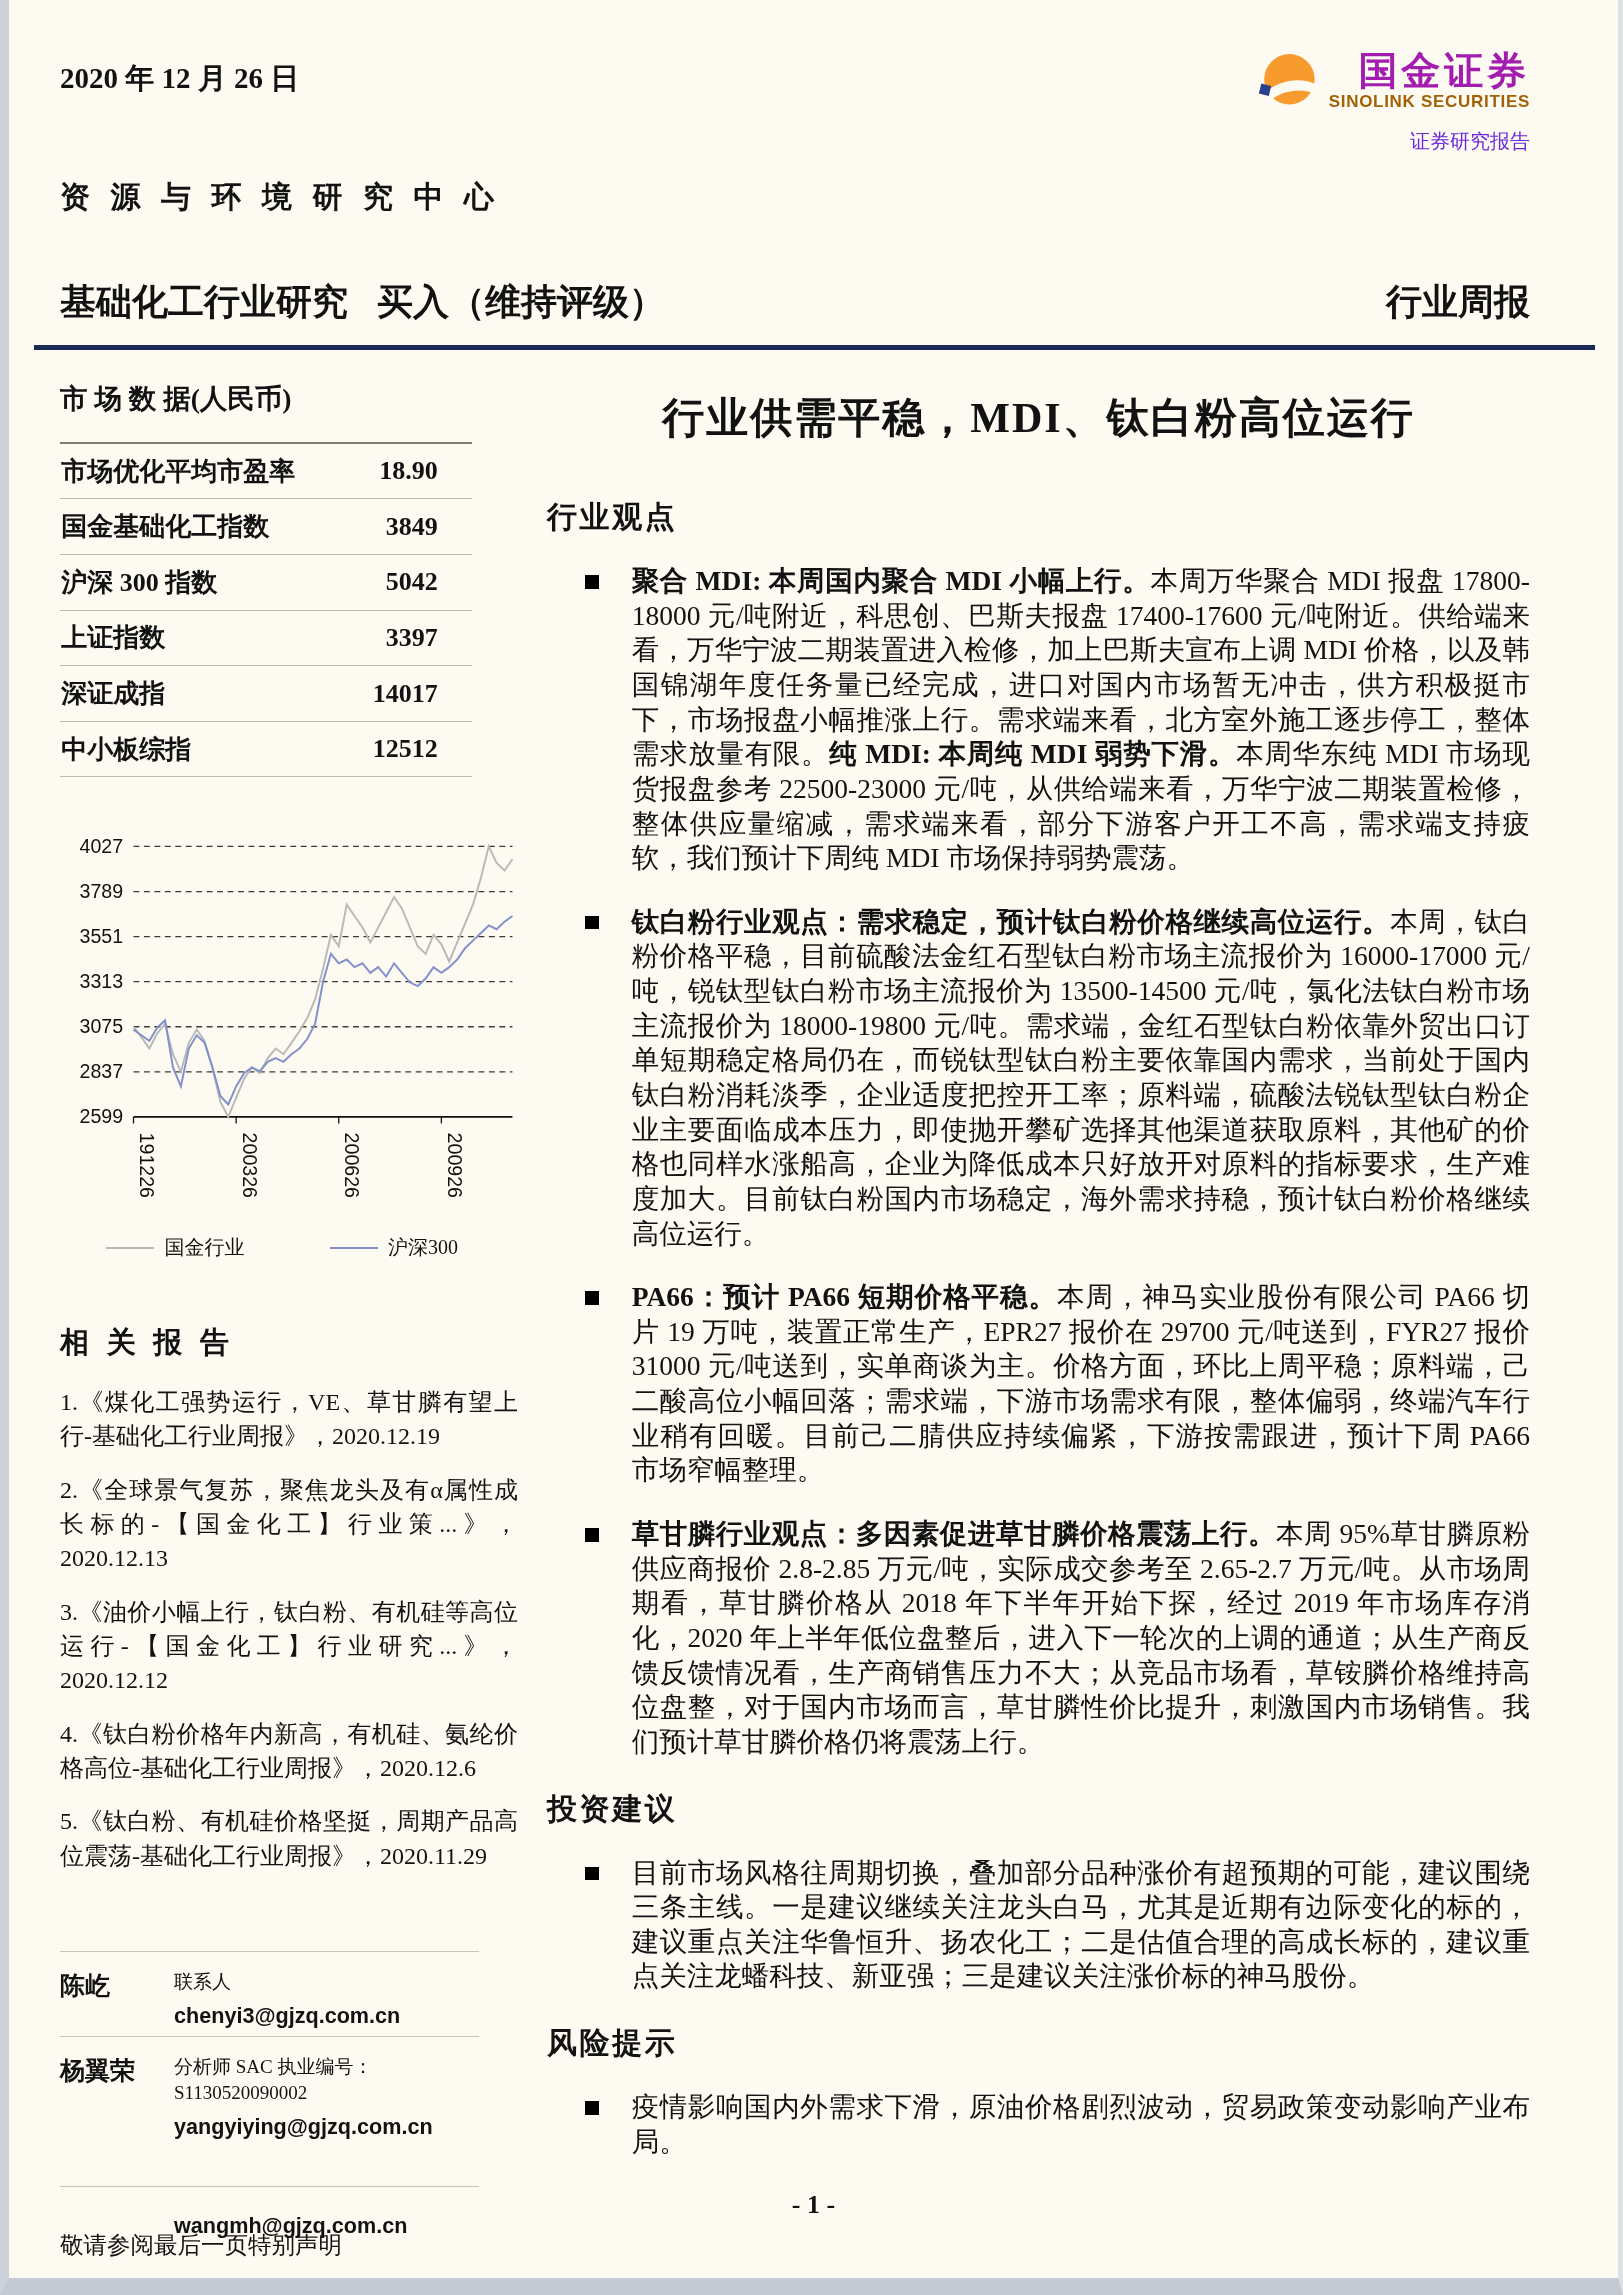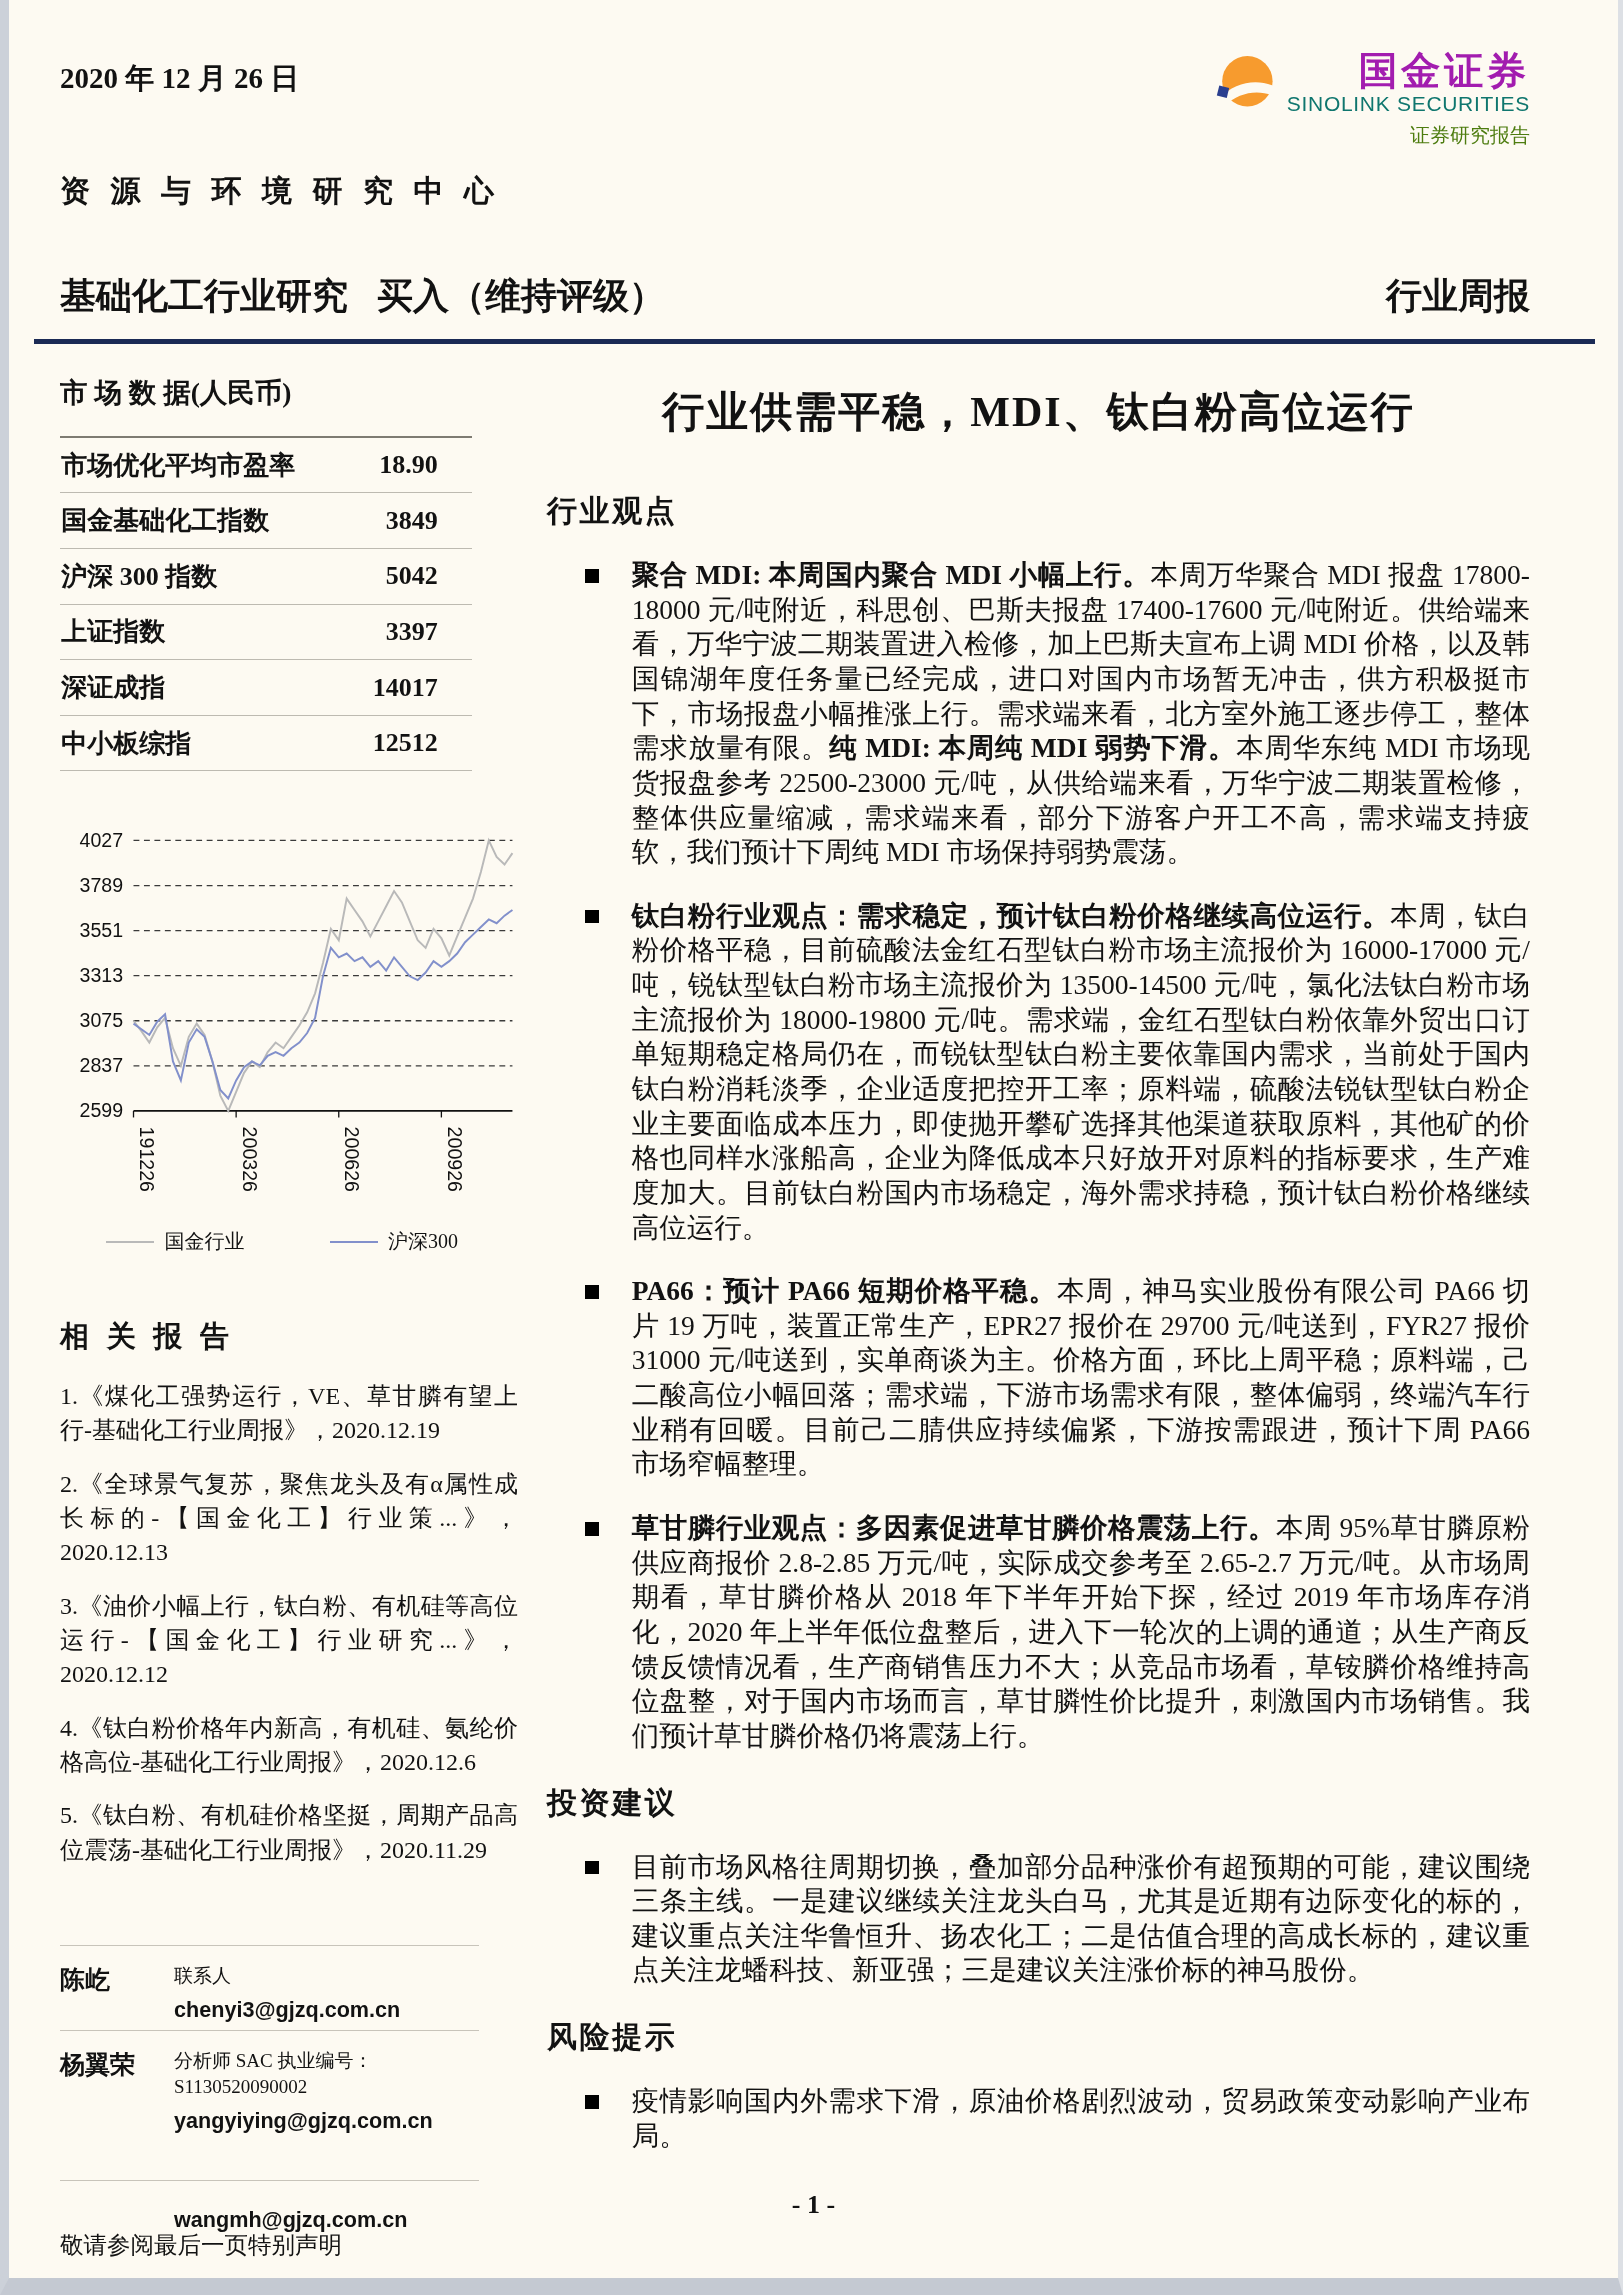--- a/index.html
+++ b/index.html
@@ -12,23 +12,23 @@
   }
   
   .hdr { padding:51px 88px 0 51px; }
   .hdr-top { display:flex; justify-content:space-between; align-items:flex-start; }
   .date { font-size:29px; font-weight:bold; padding-top:7.8px; }
   .logo-block { text-align:right; }
   .logo-row { display:flex; align-items:center; gap:11.8px; }
   .logo-icon svg { display:block; }
   .logo-cn { font-size:39px; font-weight:bold; color:#a21caf; letter-spacing:3.9px; line-height:1.05;
              font-family:"Liberation Sans","DejaVu Sans",sans-serif; }
-  .logo-en { font-size:21px; font-weight:normal; color:#0f766e; letter-spacing:0.7px;
+  .logo-en { font-size:17px; font-weight:bold; color:#a16207; letter-spacing:0.7px;
              font-family:"Liberation Sans","DejaVu Sans",sans-serif; }
-  .report-type { font-size:20px; color:#4d7c0f; margin-top:6px; }
+  .report-type { font-size:20px; color:#6d28d9; margin-top:16px; }
   .center-name { margin-top:22px; font-size:30px; font-weight:bold; letter-spacing:6.5px; }
   .title-row { margin-top:60px; display:flex; justify-content:space-between; align-items:baseline; }
   .title-left { font-size:36px; font-weight:bold; }
   .title-left .gap { display:inline-block; width:29px; }
   .title-right { font-size:36px; font-weight:bold; }
   .navy-rule { height:4.6px; background:#1b2a55; margin:18.3px -65px 0 -26px; }
   
   .columns { display:flex; gap:29px; padding:31px 88px 0 51px; }
   .left { width:458px; flex:none; }
   .main { flex:1; }

